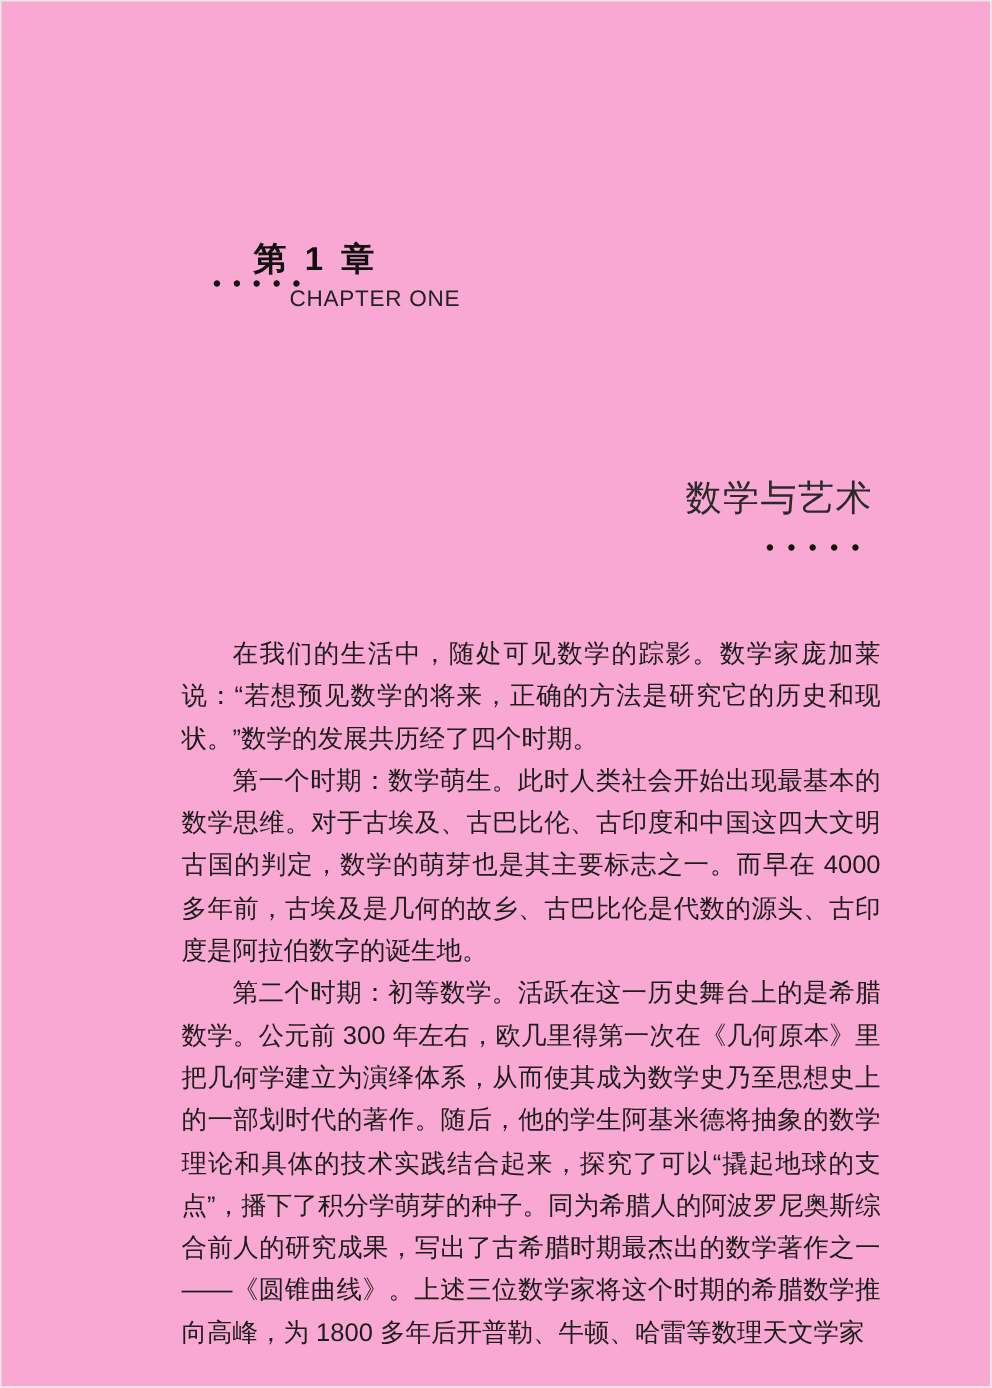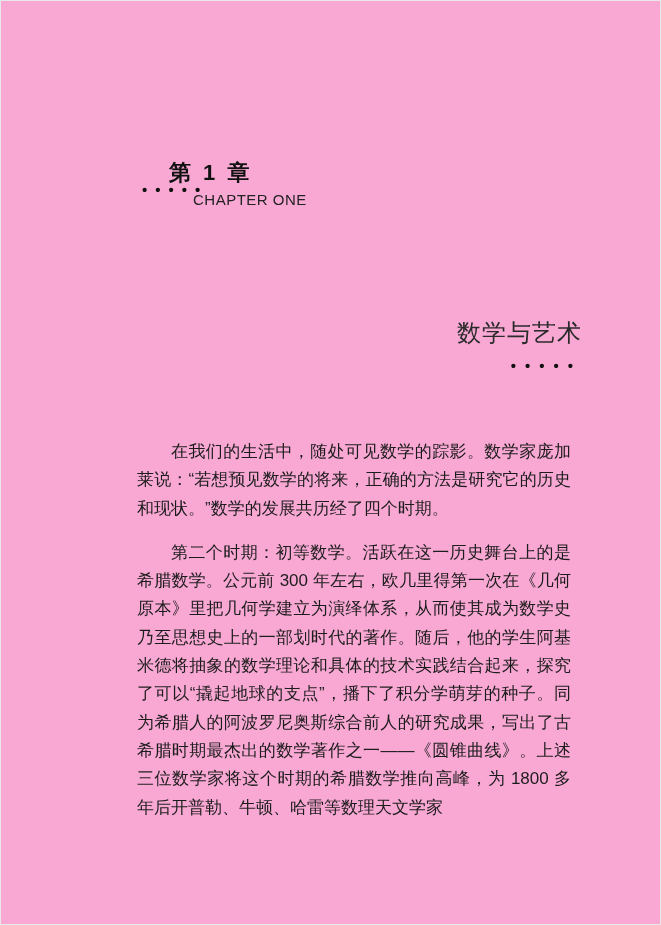--- a/index.html
+++ b/index.html
@@ -74,37 +74,38 @@
     position: absolute;
     left: 120px;
     top: 421px;
     width: 466px;
     font-size: 17px;
     line-height: 28.3px;
     text-align: justify;
     color: #1c1c1c;
   }
   .body-text p {
-    margin: 16px;
+    margin: 0;
     text-indent: 2em;
   }
 </style>
 </head>
 <body>
 
 <div id="page">
 
   <div class="chapter-number">第 1 章</div>
 
   <div class="chapter-dots">•••••</div>
 
   <div class="chapter-subtitle">CHAPTER ONE</div>
 
   <div class="book-title">数学与艺术</div>
 
   <div class="title-dots">•••••</div>
 
   <div class="body-text">
     <p>在我们的生活中，随处可见数学的踪影。数学家庞加莱说：“若想预见数学的将来，正确的方法是研究它的历史和现状。”数学的发展共历经了四个时期。</p>
+    <p>第一个时期：数学萌生。此时人类社会开始出现最基本的数学思维。对于古埃及、古巴比伦、古印度和中国这四大文明古国的判定，数学的萌芽也是其主要标志之一。而早在 4000 多年前，古埃及是几何的故乡、古巴比伦是代数的源头、古印度是阿拉伯数字的诞生地。</p>
     <p>第二个时期：初等数学。活跃在这一历史舞台上的是希腊数学。公元前 300 年左右，欧几里得第一次在《几何原本》里把几何学建立为演绎体系，从而使其成为数学史乃至思想史上的一部划时代的著作。随后，他的学生阿基米德将抽象的数学理论和具体的技术实践结合起来，探究了可以“撬起地球的支点”，播下了积分学萌芽的种子。同为希腊人的阿波罗尼奥斯综合前人的研究成果，写出了古希腊时期最杰出的数学著作之一——《圆锥曲线》。上述三位数学家将这个时期的希腊数学推向高峰，为 1800 多年后开普勒、牛顿、哈雷等数理天文学家</p>
   </div>
 
 </div>
 
 </body></html>

